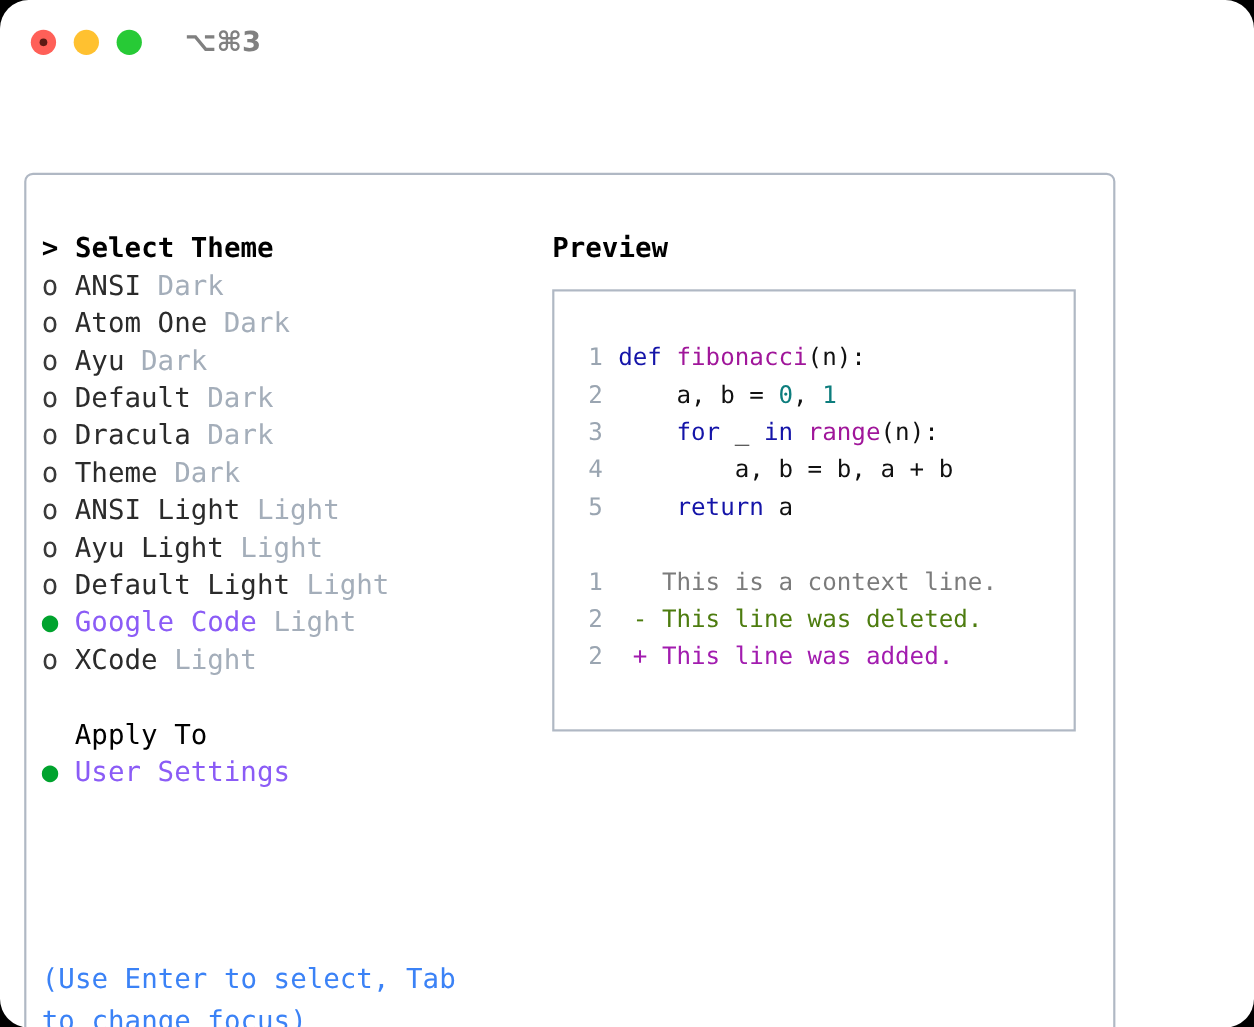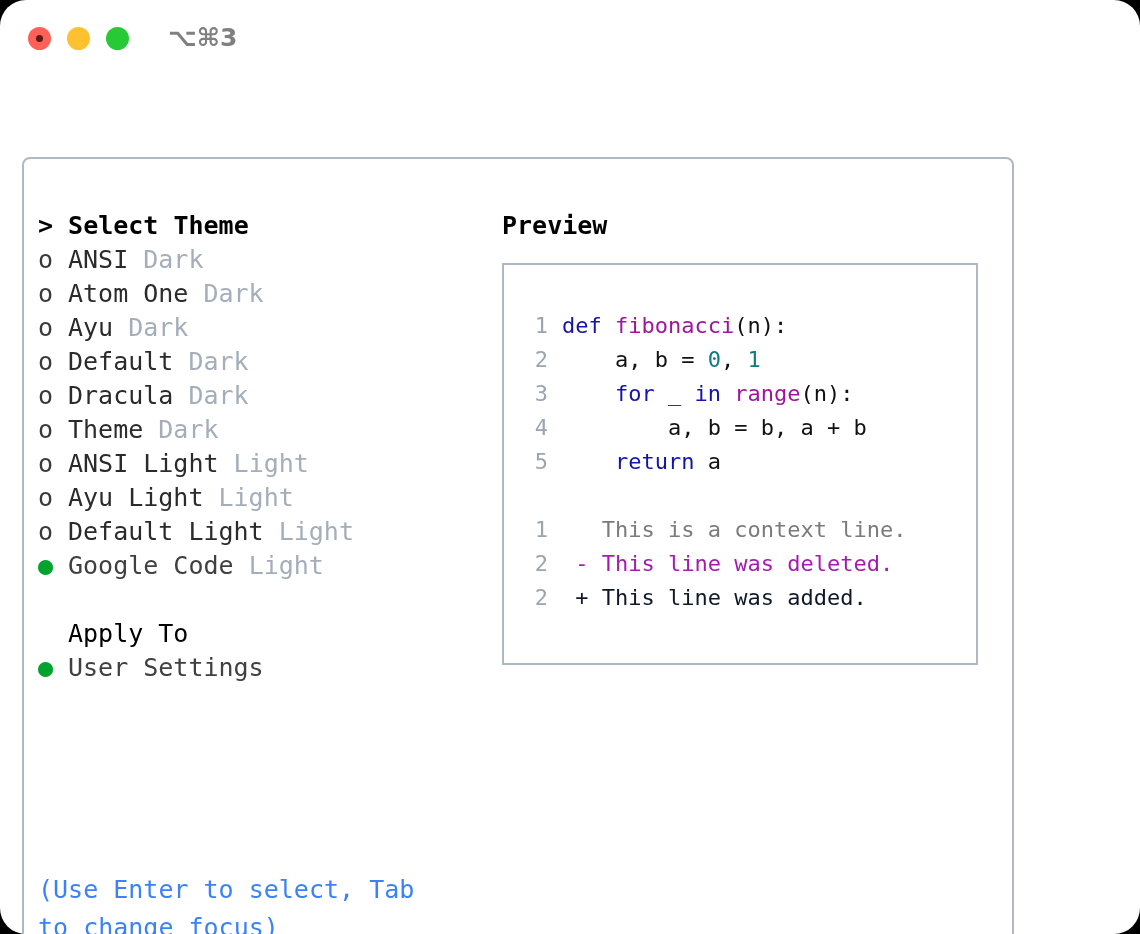--- a/index.html
+++ b/index.html
@@ -94,21 +94,21 @@
   .header-row.plain { font-weight: normal; }
 
   .marker {
     display: inline-block;
     width: 30px;
     color: #3a3a3a;
   }
   .marker.sel { color: #00a32e; }
 
   .name  { color: #2b2b2b; }
-  .name.sel { color: #404040; }
+  .name.sel { color: #8b5cf6; }
   .cat   { color: #a4aeba; }
 
   .spacer-row { height: 34px; }
 
   #hint {
     position: absolute;
     left: 14px;
     top: 712px;
     width: 420px;
     font-size: 25px;
@@ -148,22 +148,22 @@
     width: 30px;
     text-align: right;
     color: #9aa5b1;
     margin-right: 14px;
   }
   .tok-kw   { color: #1414a8; }
   .tok-fn   { color: #a0169a; }
   .tok-num  { color: #0d7d7d; }
   .tok-txt  { color: #111111; }
   .tok-ctx  { color: #7b7b7b; }
-  .tok-del  { color: #a21caf; }
-  .tok-add  { color: #0f172a; }
+  .tok-del  { color: #4d7c0f; }
+  .tok-add  { color: #a21caf; }
   .gap { height: 34px; }
 </style>
 </head>
 <body>
 
 <div id="window">
 
   <div id="titlebar">
     <div class="traffic" id="tl-close"></div>
     <div class="traffic" id="tl-min"></div>
@@ -181,20 +181,21 @@
           <div class="row"><span class="marker">o</span><span class="name">ANSI </span><span class="cat">Dark</span></div>
           <div class="row"><span class="marker">o</span><span class="name">Atom One </span><span class="cat">Dark</span></div>
           <div class="row"><span class="marker">o</span><span class="name">Ayu </span><span class="cat">Dark</span></div>
           <div class="row"><span class="marker">o</span><span class="name">Default </span><span class="cat">Dark</span></div>
           <div class="row"><span class="marker">o</span><span class="name">Dracula </span><span class="cat">Dark</span></div>
           <div class="row"><span class="marker">o</span><span class="name">Theme </span><span class="cat">Dark</span></div>
           <div class="row"><span class="marker">o</span><span class="name">ANSI Light </span><span class="cat">Light</span></div>
           <div class="row"><span class="marker">o</span><span class="name">Ayu Light </span><span class="cat">Light</span></div>
           <div class="row"><span class="marker">o</span><span class="name">Default Light </span><span class="cat">Light</span></div>
           <div class="row"><span class="marker sel">●</span><span class="name sel">Google Code </span><span class="cat">Light</span></div>
+          <div class="row"><span class="marker">o</span><span class="name">XCode </span><span class="cat">Light</span></div>
         </div>
 
       <div class="spacer-row"></div>
 
       <div class="row header-row plain"><span class="marker"> </span><span>Apply To</span></div>
 
       <div id="apply-list">
           <div class="row"><span class="marker sel">●</span><span class="name sel">User Settings</span></div>
         </div>
     </div>

